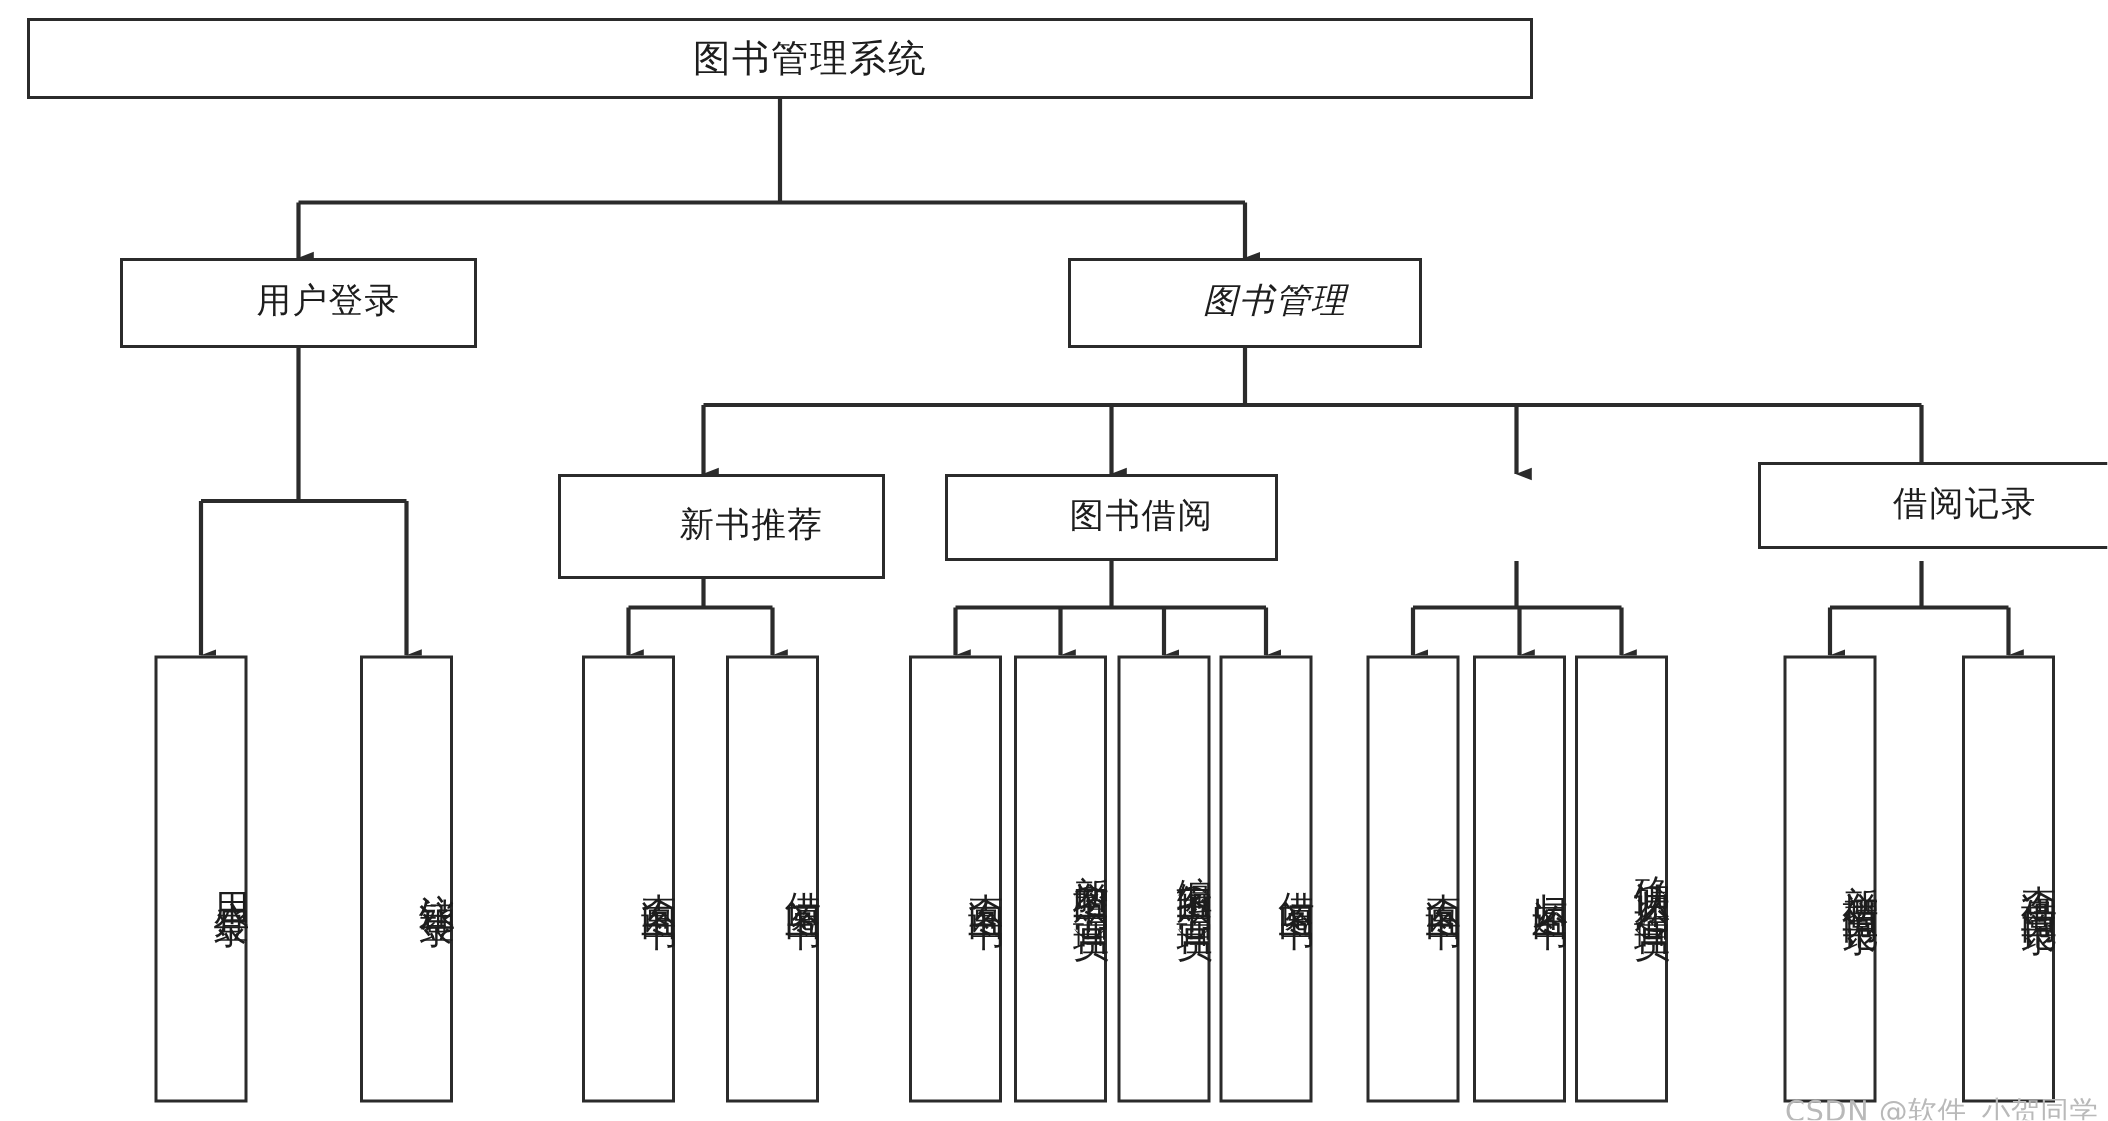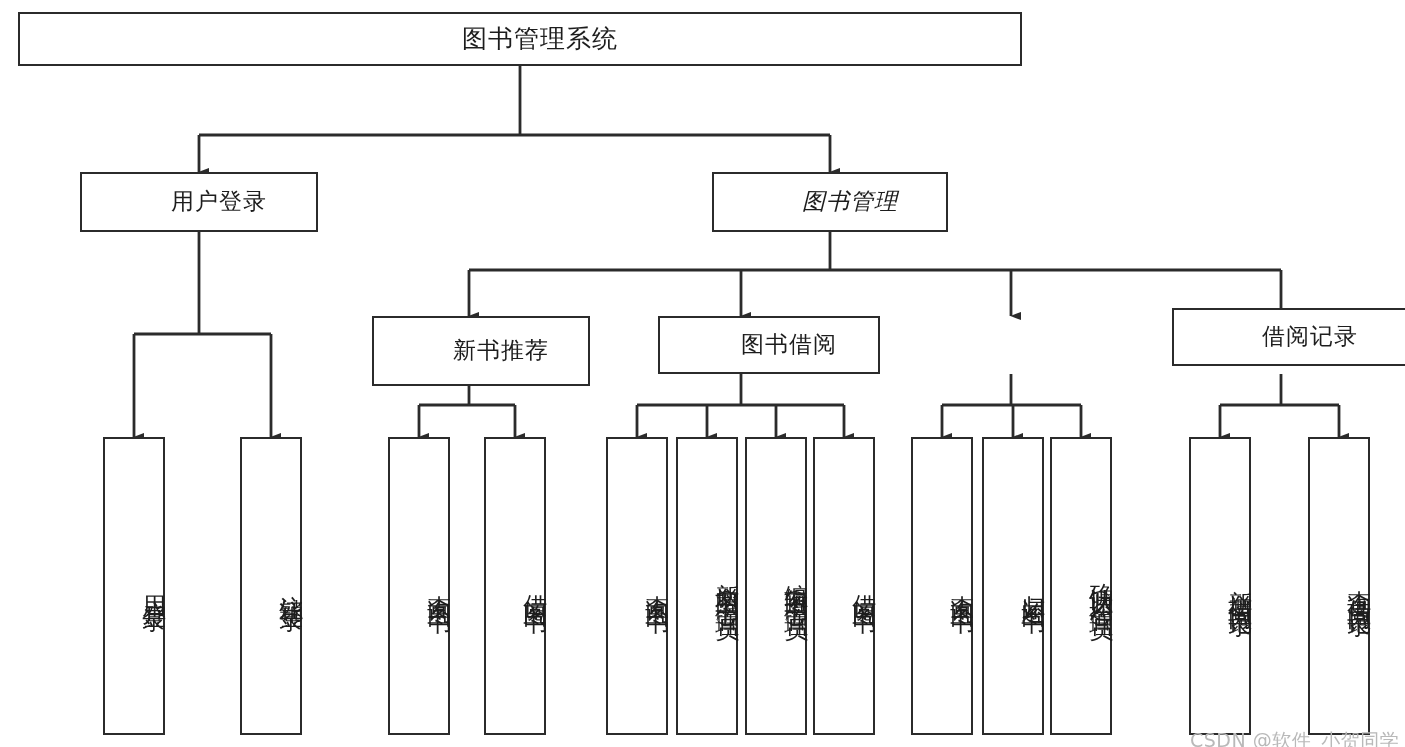--- a/index.html
+++ b/index.html
@@ -119,21 +119,21 @@
   <div class="node" style="left:80px; top:172px; width:238px; height:60px;">
     <span class="node-label">用户登录</span>
   </div>
   <div class="node" style="left:712px; top:172px; width:236px; height:60px;font-style:italic;">
     <span class="node-label">图书管理</span>
   </div>
 
   <div class="node" style="left:372px; top:316px; width:218px; height:70px;">
     <span class="node-label">新书推荐</span>
   </div>
-  <div class="node" style="left:630px; top:316px; width:222px; height:58px;margin-left:28px;">
+  <div class="node" style="left:630px; top:316px; width:222px; height:58px;">
     <span class="node-label">图书借阅</span>
   </div>
   <div class="node" style="left:1172px; top:308px; width:236px; height:58px;">
     <span class="node-label">借阅记录</span>
   </div>
 
   <div class="node leaf" style="left:103px; top:437px; width:62px; height:298px;">
     <span class="node-label">用户登录</span>
   </div>
   <div class="node leaf" style="left:240px; top:437px; width:62px; height:298px;">

